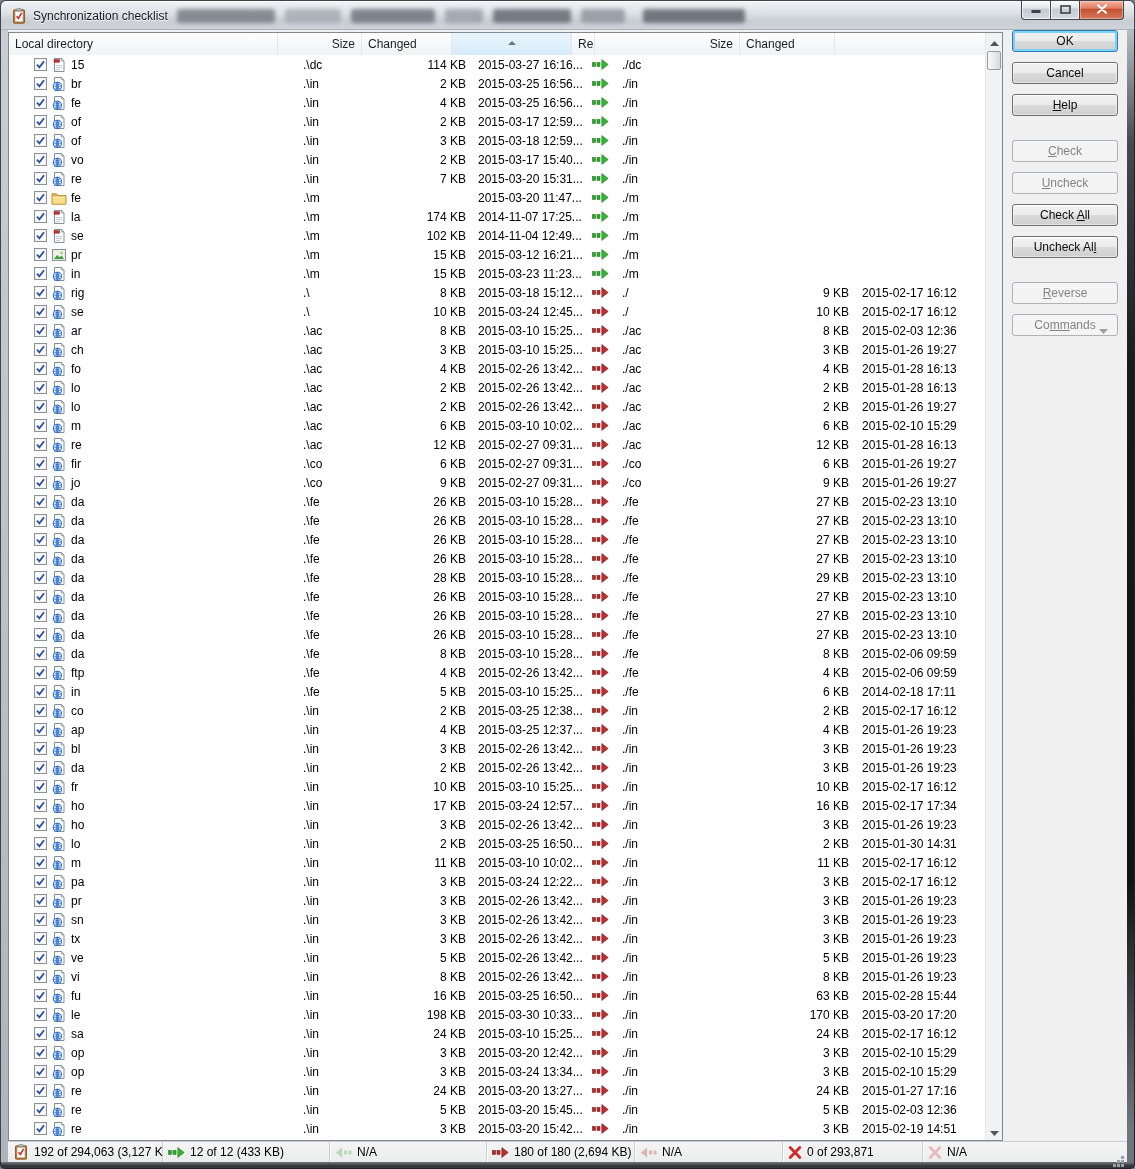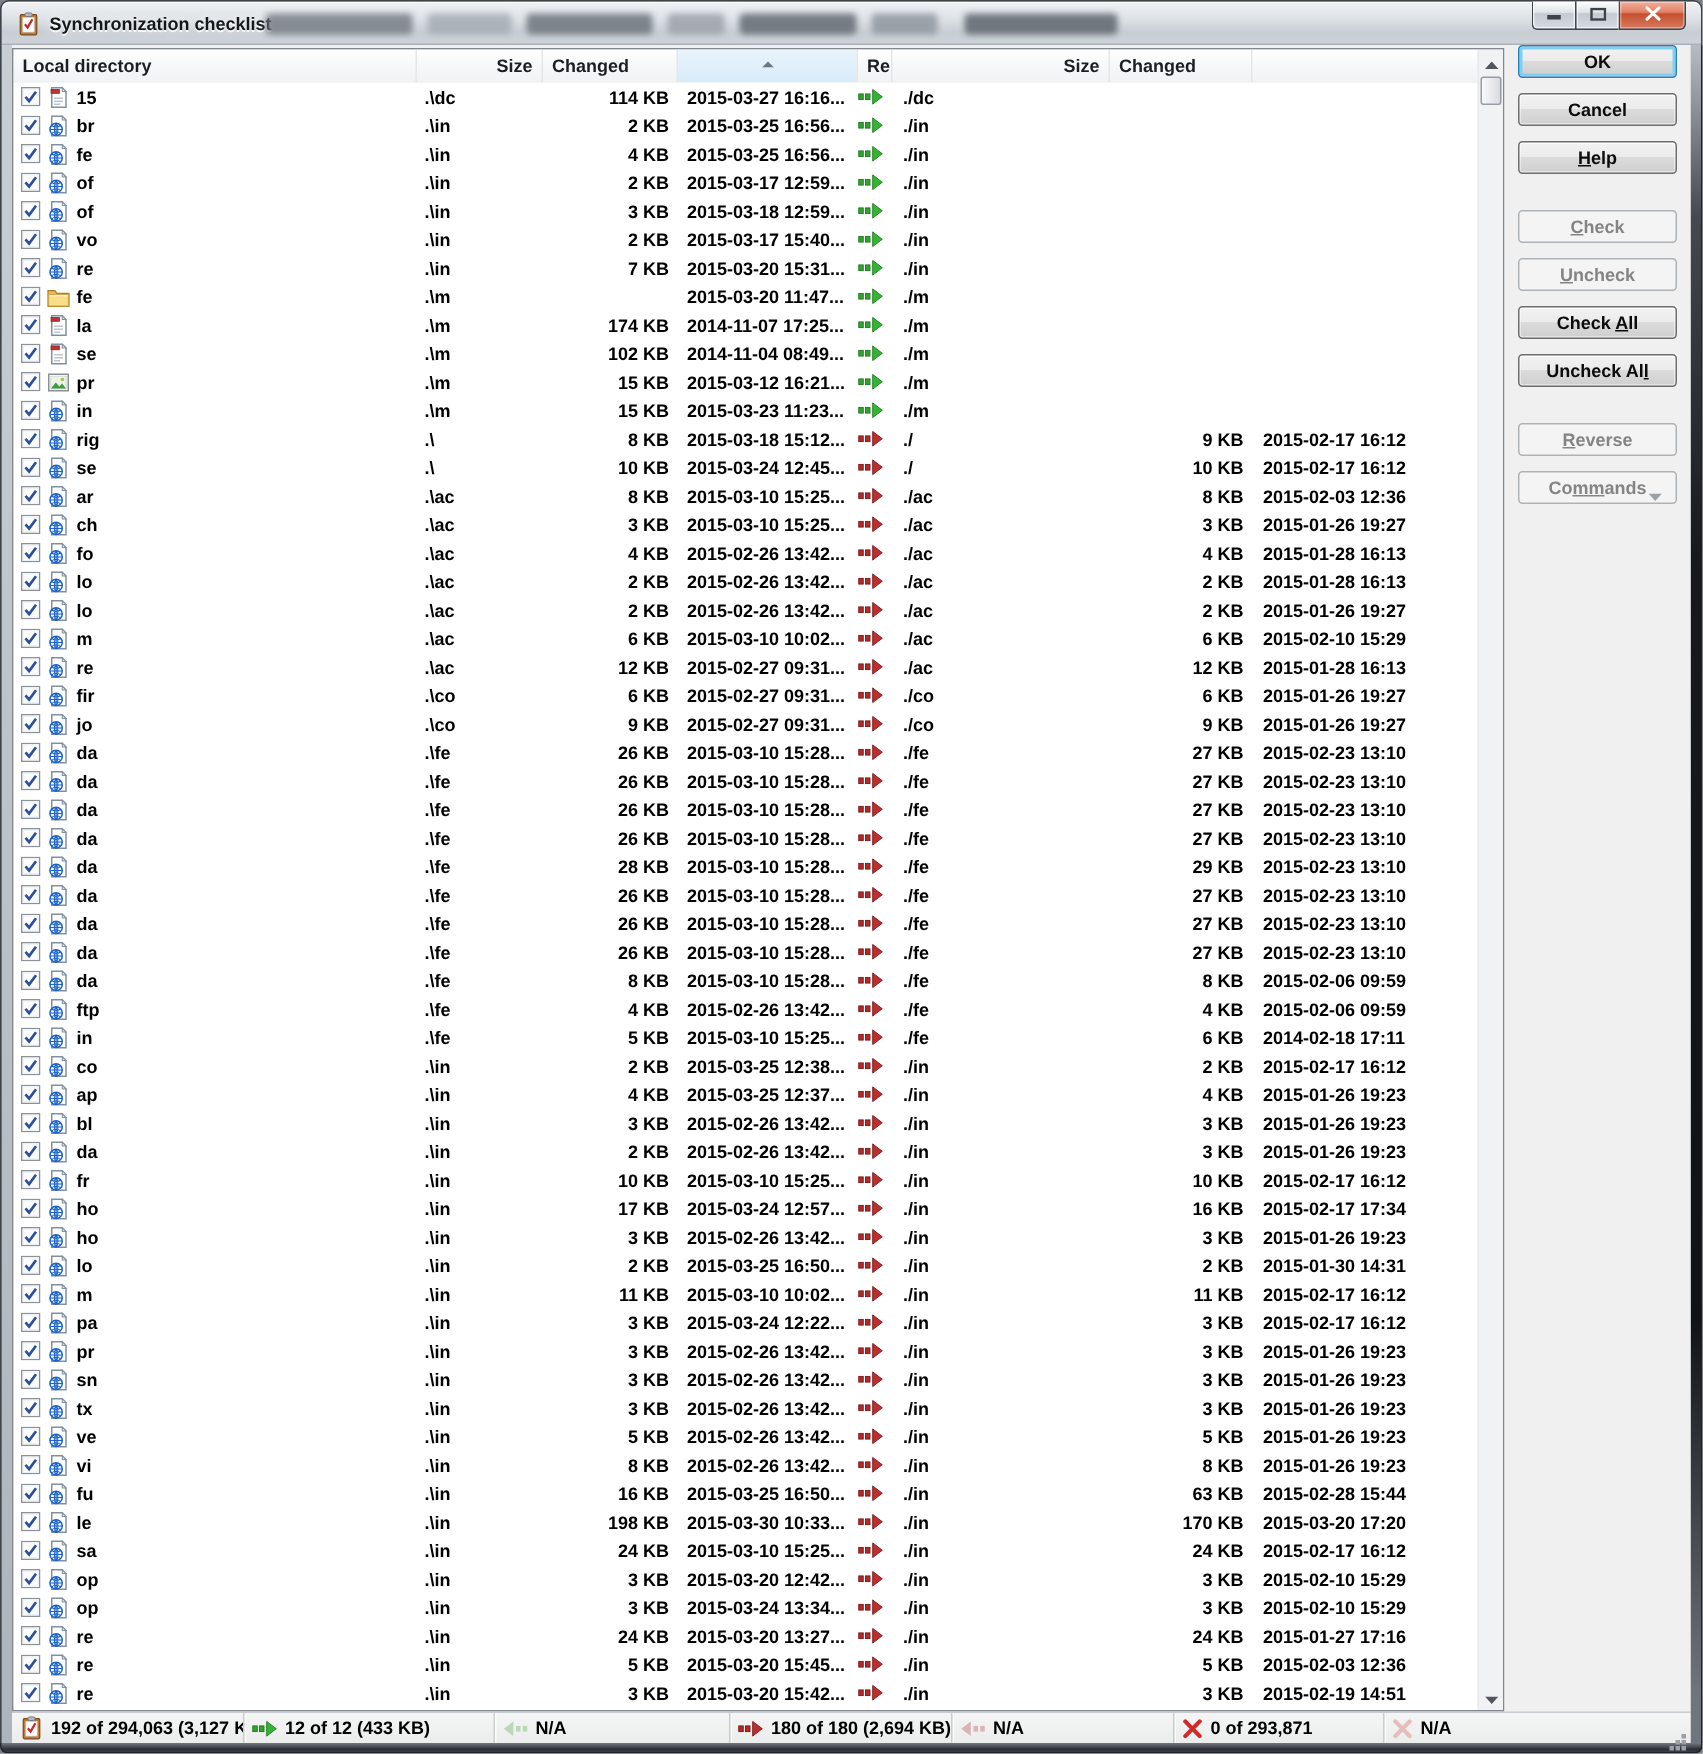--- a/index.html
+++ b/index.html
@@ -1,17 +1,17 @@
 <!DOCTYPE html>
 <html><head>
 <meta charset="utf-8">
 <style>
   html,body{margin:0;padding:0;background:#7a7f85;}
   body{width:1135px;height:1169px;overflow:hidden;font-family:"Liberation Sans",sans-serif;font-size:12px;-webkit-font-smoothing:antialiased;}
-  .window{position:relative;width:1135px;height:1169px;font-weight:bold;}
+  .window{position:relative;width:1135px;height:1169px;}
 
   
   .titlebar{position:absolute;left:0;top:0;right:0;height:30px;box-sizing:border-box;
     background:linear-gradient(#f0f3f6 0%,#dde2e7 40%,#c8cdd4 70%,#cfd4da 100%);
     border:1px solid #3f444a;border-bottom:none;border-radius:6px 6px 0 0;
     box-shadow:inset 0 1px 0 rgba(255,255,255,.8), inset 0 -1px 0 rgba(120,128,138,.4);}
   .app-icon{position:absolute;left:10px;top:7px;width:16px;height:16px;}
   .title{position:absolute;left:32px;top:8px;color:#15181b;text-shadow:0 0 8px #fff,0 1px 0 rgba(255,255,255,.85);}
   .smudge{position:absolute;top:8px;height:14px;border-radius:3px;filter:blur(2px);opacity:.78;}
   .s1{left:176px;width:98px;background:#70767d;}
@@ -48,21 +48,21 @@
   .hcell{position:relative;box-sizing:border-box;display:flex;align-items:center;height:22px;
     border-right:1px solid #e4e6e8;color:#1c1e21;white-space:nowrap;overflow:hidden;}
   .h-name span{padding-left:12px;}
   .h-local span,.h-changed span,.h-remote span,.h-rchanged span{padding-left:6px;}
   .h-size,.h-rsize{justify-content:flex-end;}
   .h-size span,.h-rsize span{padding-right:6px;}
   .h-fill{border-right:none;}
   .h-dir.sorted{background:linear-gradient(#e9f4fc,#d8ebf9);}
   .sort{position:absolute;left:50%;top:1px;transform:translateX(-50%);}
 
-  .rows{position:absolute;left:0;top:22px;width:976px;height:1083px;background:#fff;}
+  .rows{position:absolute;left:0;top:22px;width:976px;height:1083px;background:#fff;padding-left:20px;}
   .row{height:19px;display:grid;align-items:center;
     grid-template-columns:22px 18px 229px 84px 90px 120px 23px 145px 95px 104px 1fr;
     white-space:nowrap;color:#000;}
   .row span{overflow:hidden;}
   .c-check{display:flex;justify-content:center;align-items:center;}
   .c-icon{display:flex;align-items:center;}
   .c-name{padding-left:2px;}
   .c-local{padding-left:5px;}
   .c-size,.c-rsize{text-align:right;padding-right:6px;}
   .c-changed{padding-left:6px;}
@@ -480,21 +480,21 @@
               <svg width="16" height="16" viewBox="0 0 16 16">
                 <path d="M3.5 1.5 h7 l2.5 2.5 v10.5 h-9.5 Z" fill="#ffffff" stroke="#8090a0"></path>
                 <path d="M10.5 1.5 l2.5 2.5 h-2.5 Z" fill="#dfe6ee" stroke="#8090a0" stroke-width="0.7"></path>
                 <rect x="3" y="2.6" width="5.6" height="2.6" fill="#c13232" stroke="#8e1f1f" stroke-width="0.5"></rect>
                 <path d="M5 8.5 h6 M5 10.5 h6 M5 12.5 h4" stroke="#bcc5ce" stroke-width="0.9"></path>
               </svg>
             </span>
             <span class="c-name">se</span>
             <span class="c-local">.\m</span>
             <span class="c-size">102 KB</span>
-            <span class="c-changed">2014-11-04 08:49...</span>
+            <span class="c-changed">2014-11-04 12:49...</span>
             <span class="c-arrow">
               <svg width="17" height="11" viewBox="0 0 17 11">
                 <rect x="0.5" y="3.6" width="3" height="3.8" fill="#2fa42f" stroke="#1d7a1d" stroke-width="0.6"></rect>
                 <rect x="5" y="3.6" width="3" height="3.8" fill="#2fa42f" stroke="#1d7a1d" stroke-width="0.6"></rect>
                 <path d="M9.8 0.6 L16.2 5.5 L9.8 10.4 Z" fill="#35b335" stroke="#1d7a1d" stroke-width="0.6"></path>
               </svg>
             </span>
             <span class="c-remote">./m</span>
             <span class="c-rsize"></span>
             <span class="c-rchanged"></span>

